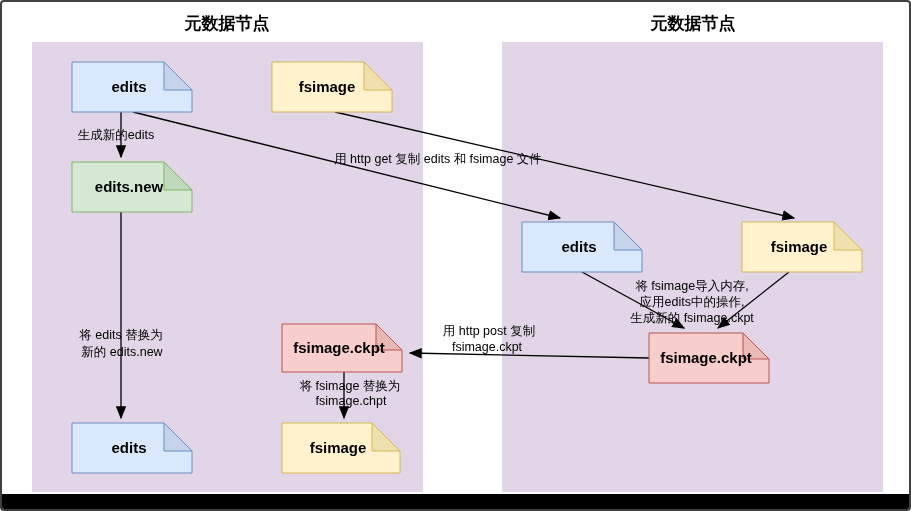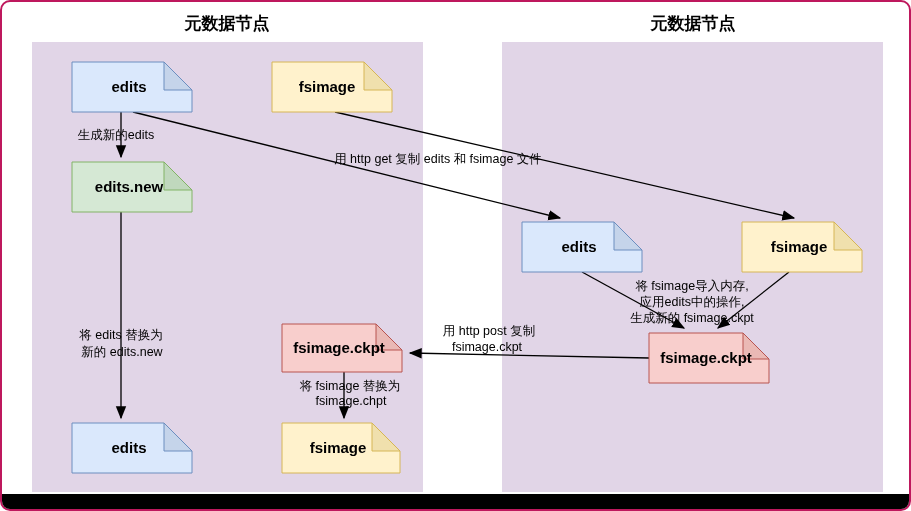--- a/index.html
+++ b/index.html
@@ -1,21 +1,21 @@
 <!DOCTYPE html>
 <html style="--panel: #e1d5e7; --blue-fill: #dae8fc; --blue-stroke: #6c8ebf; --blue-fold: #c5d4ea; --yellow-fill: #fff2cc; --yellow-stroke: #d6b656; --yellow-fold: #f0e0ad; --green-fill: #d5e8d4; --green-stroke: #82b366; --green-fold: #c0d8bd; --red-fill: #f8cecc; --red-stroke: #b85450; --red-fold: #eab9b5;"><head>
 <meta charset="utf-8">
 <style>
   html,body { margin:0; padding:0; background:#fff; }
   .frame {
     position:relative;
     width:911px; height:511px;
     box-sizing:border-box;
-    border:2px solid #be185d;
-    border-radius:10px;
+    border:2px solid #404040;
+    border-radius:4px;
     overflow:hidden;
     background:#fff;
     font-family:"Liberation Sans", sans-serif;
   }
   .frame svg { position:absolute; left:0; top:0; }
   .bottom-bar {
     position:absolute; left:0; right:0; bottom:0;
     height:15px; background:#000;
   }
   .panel { fill:var(--panel); stroke:none; }

